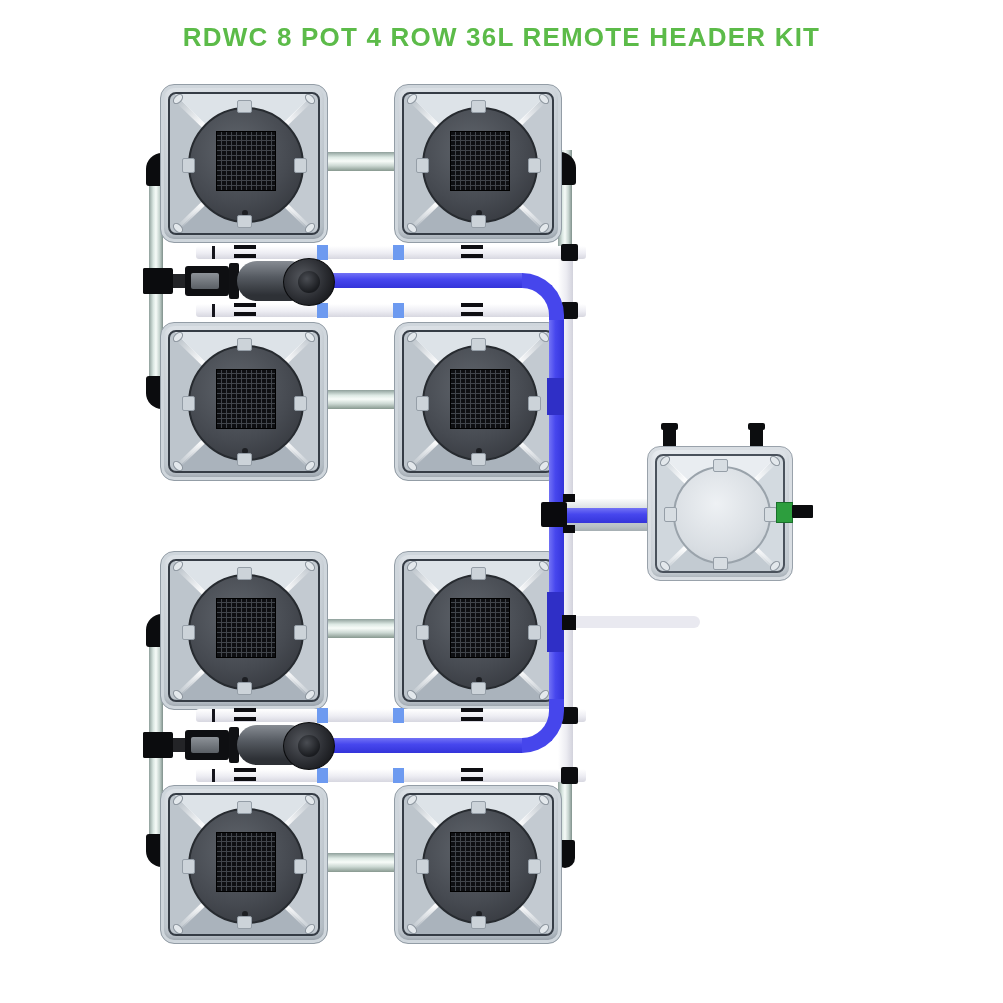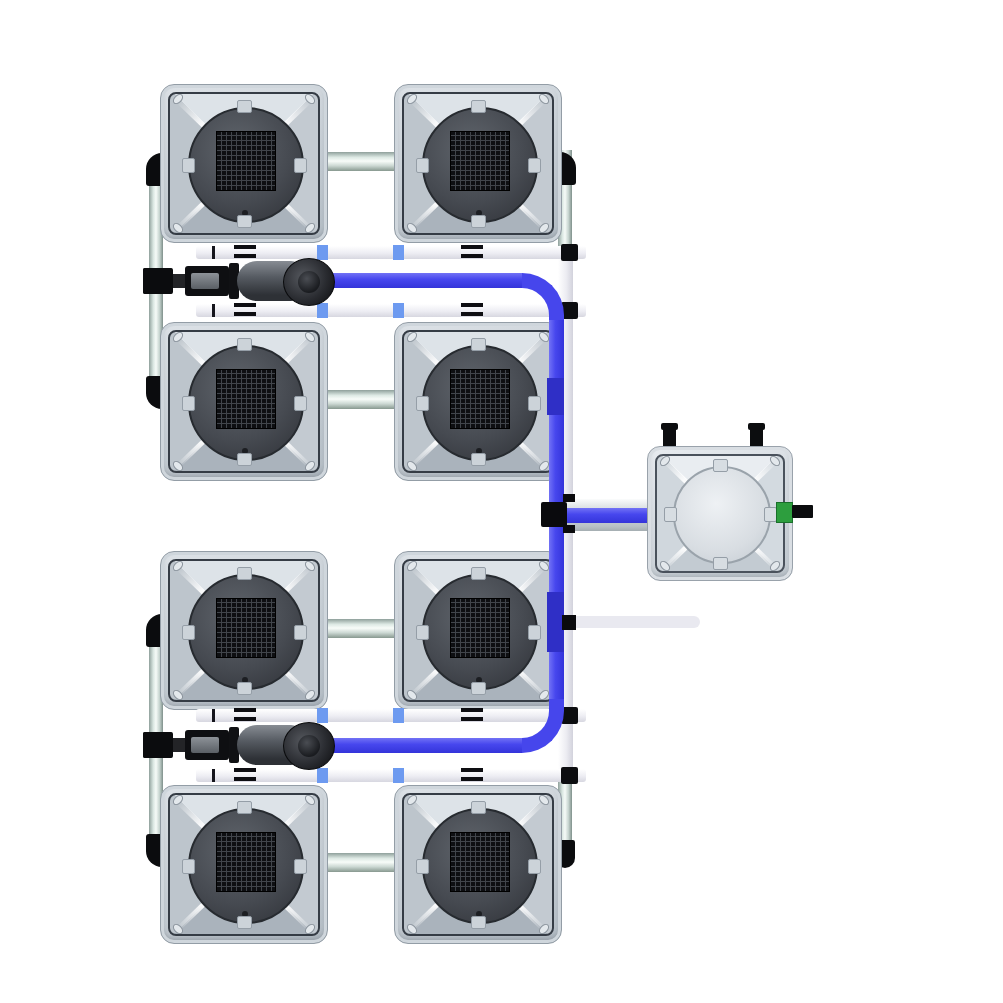--- a/index.html
+++ b/index.html
@@ -105,20 +105,21 @@
       background:radial-gradient(circle at 38% 40%,#55585e,#2a2c31 55%,#131417 88%);
       border:1px solid #0a0b0d;}
   .p-head::after{content:"";position:absolute;left:14px;top:12px;width:22px;height:22px;border-radius:50%;
       background:radial-gradient(circle at 40% 35%,#4a4d53,#1a1c20 70%);}
 </style>
 </head>
 <body>
 
 <div id="stage">
 
+  <div id="title" style="color: rgb(92, 187, 73);">RDWC 8 POT 4 ROW 36L REMOTE HEADER KIT</div>
 
   <div class="gv abs" style="left:149px;top:180px;height:200px;"></div>
   <div class="gel rTL" style="left:146px;top:153px;"></div>
   <div class="gel rBL" style="left:146px;top:376px;"></div>
   <div class="gv abs" style="left:149px;top:643px;height:195px;"></div>
   <div class="gel rTL" style="left:146px;top:614px;"></div>
   <div class="gel rBL" style="left:146px;top:834px;"></div>
 
   <div class="gv abs" style="left:558px;top:150px;height:100px;"></div>
   <div class="gel rTR" style="left:556px;top:152px;width:20px;"></div>

